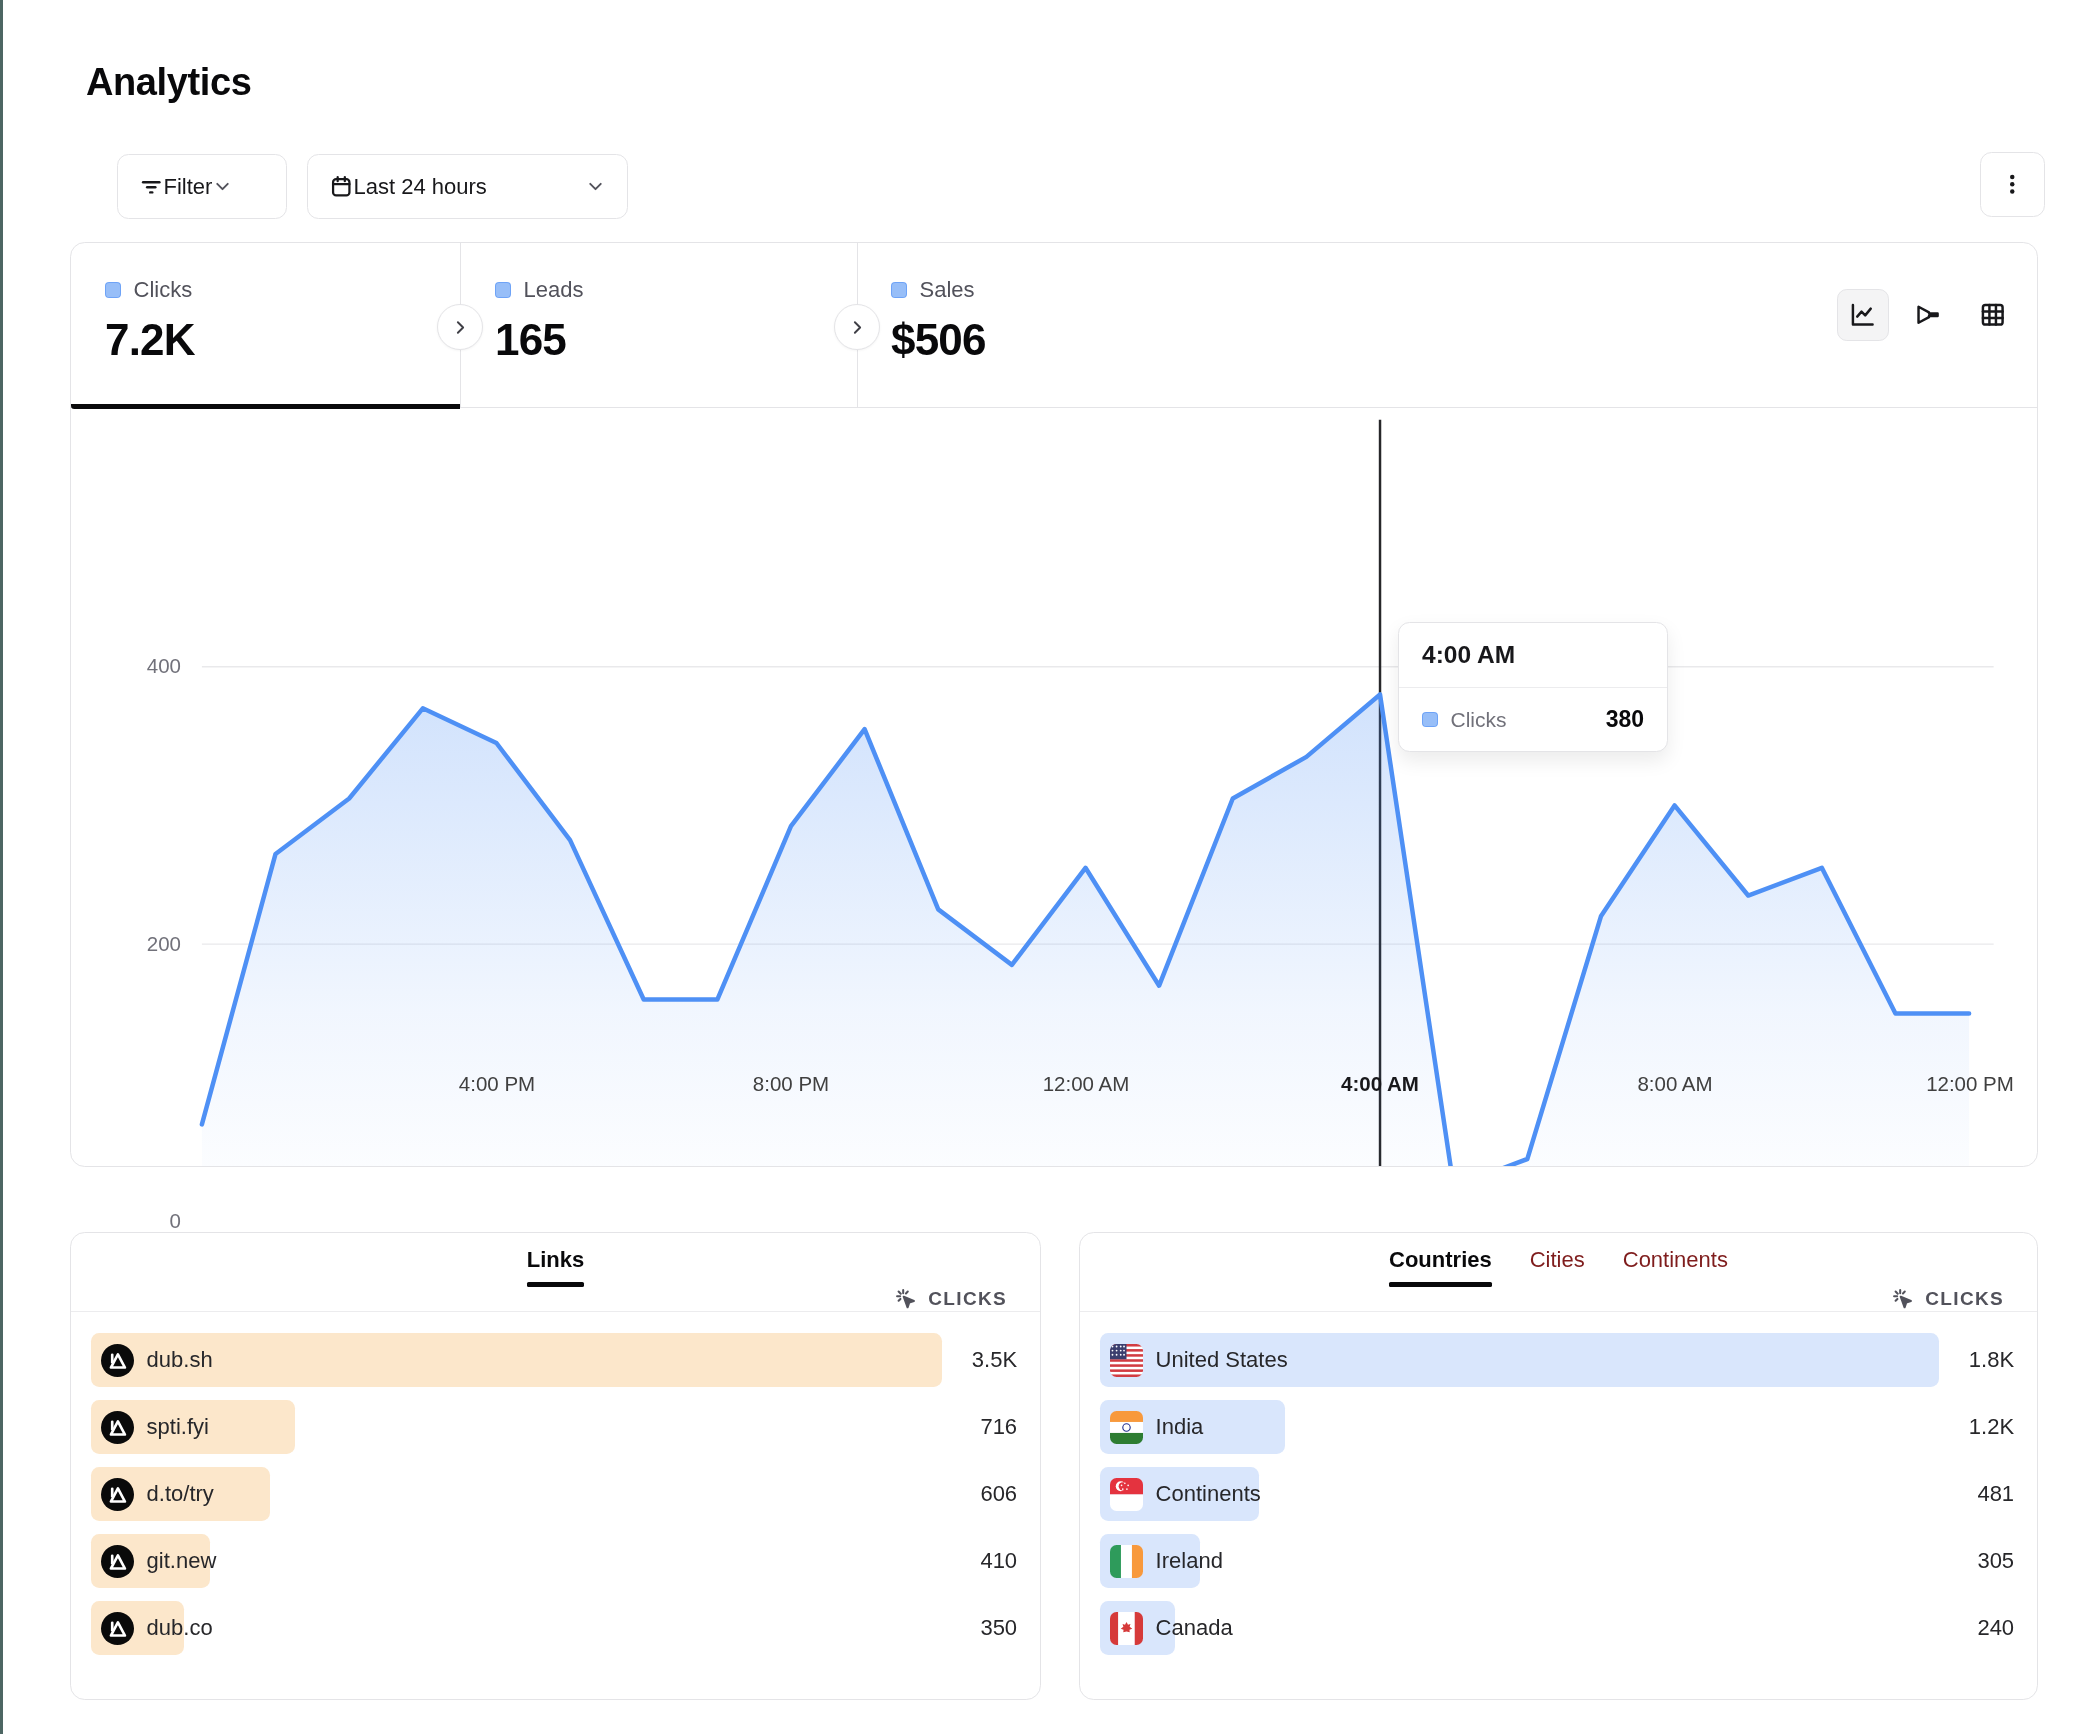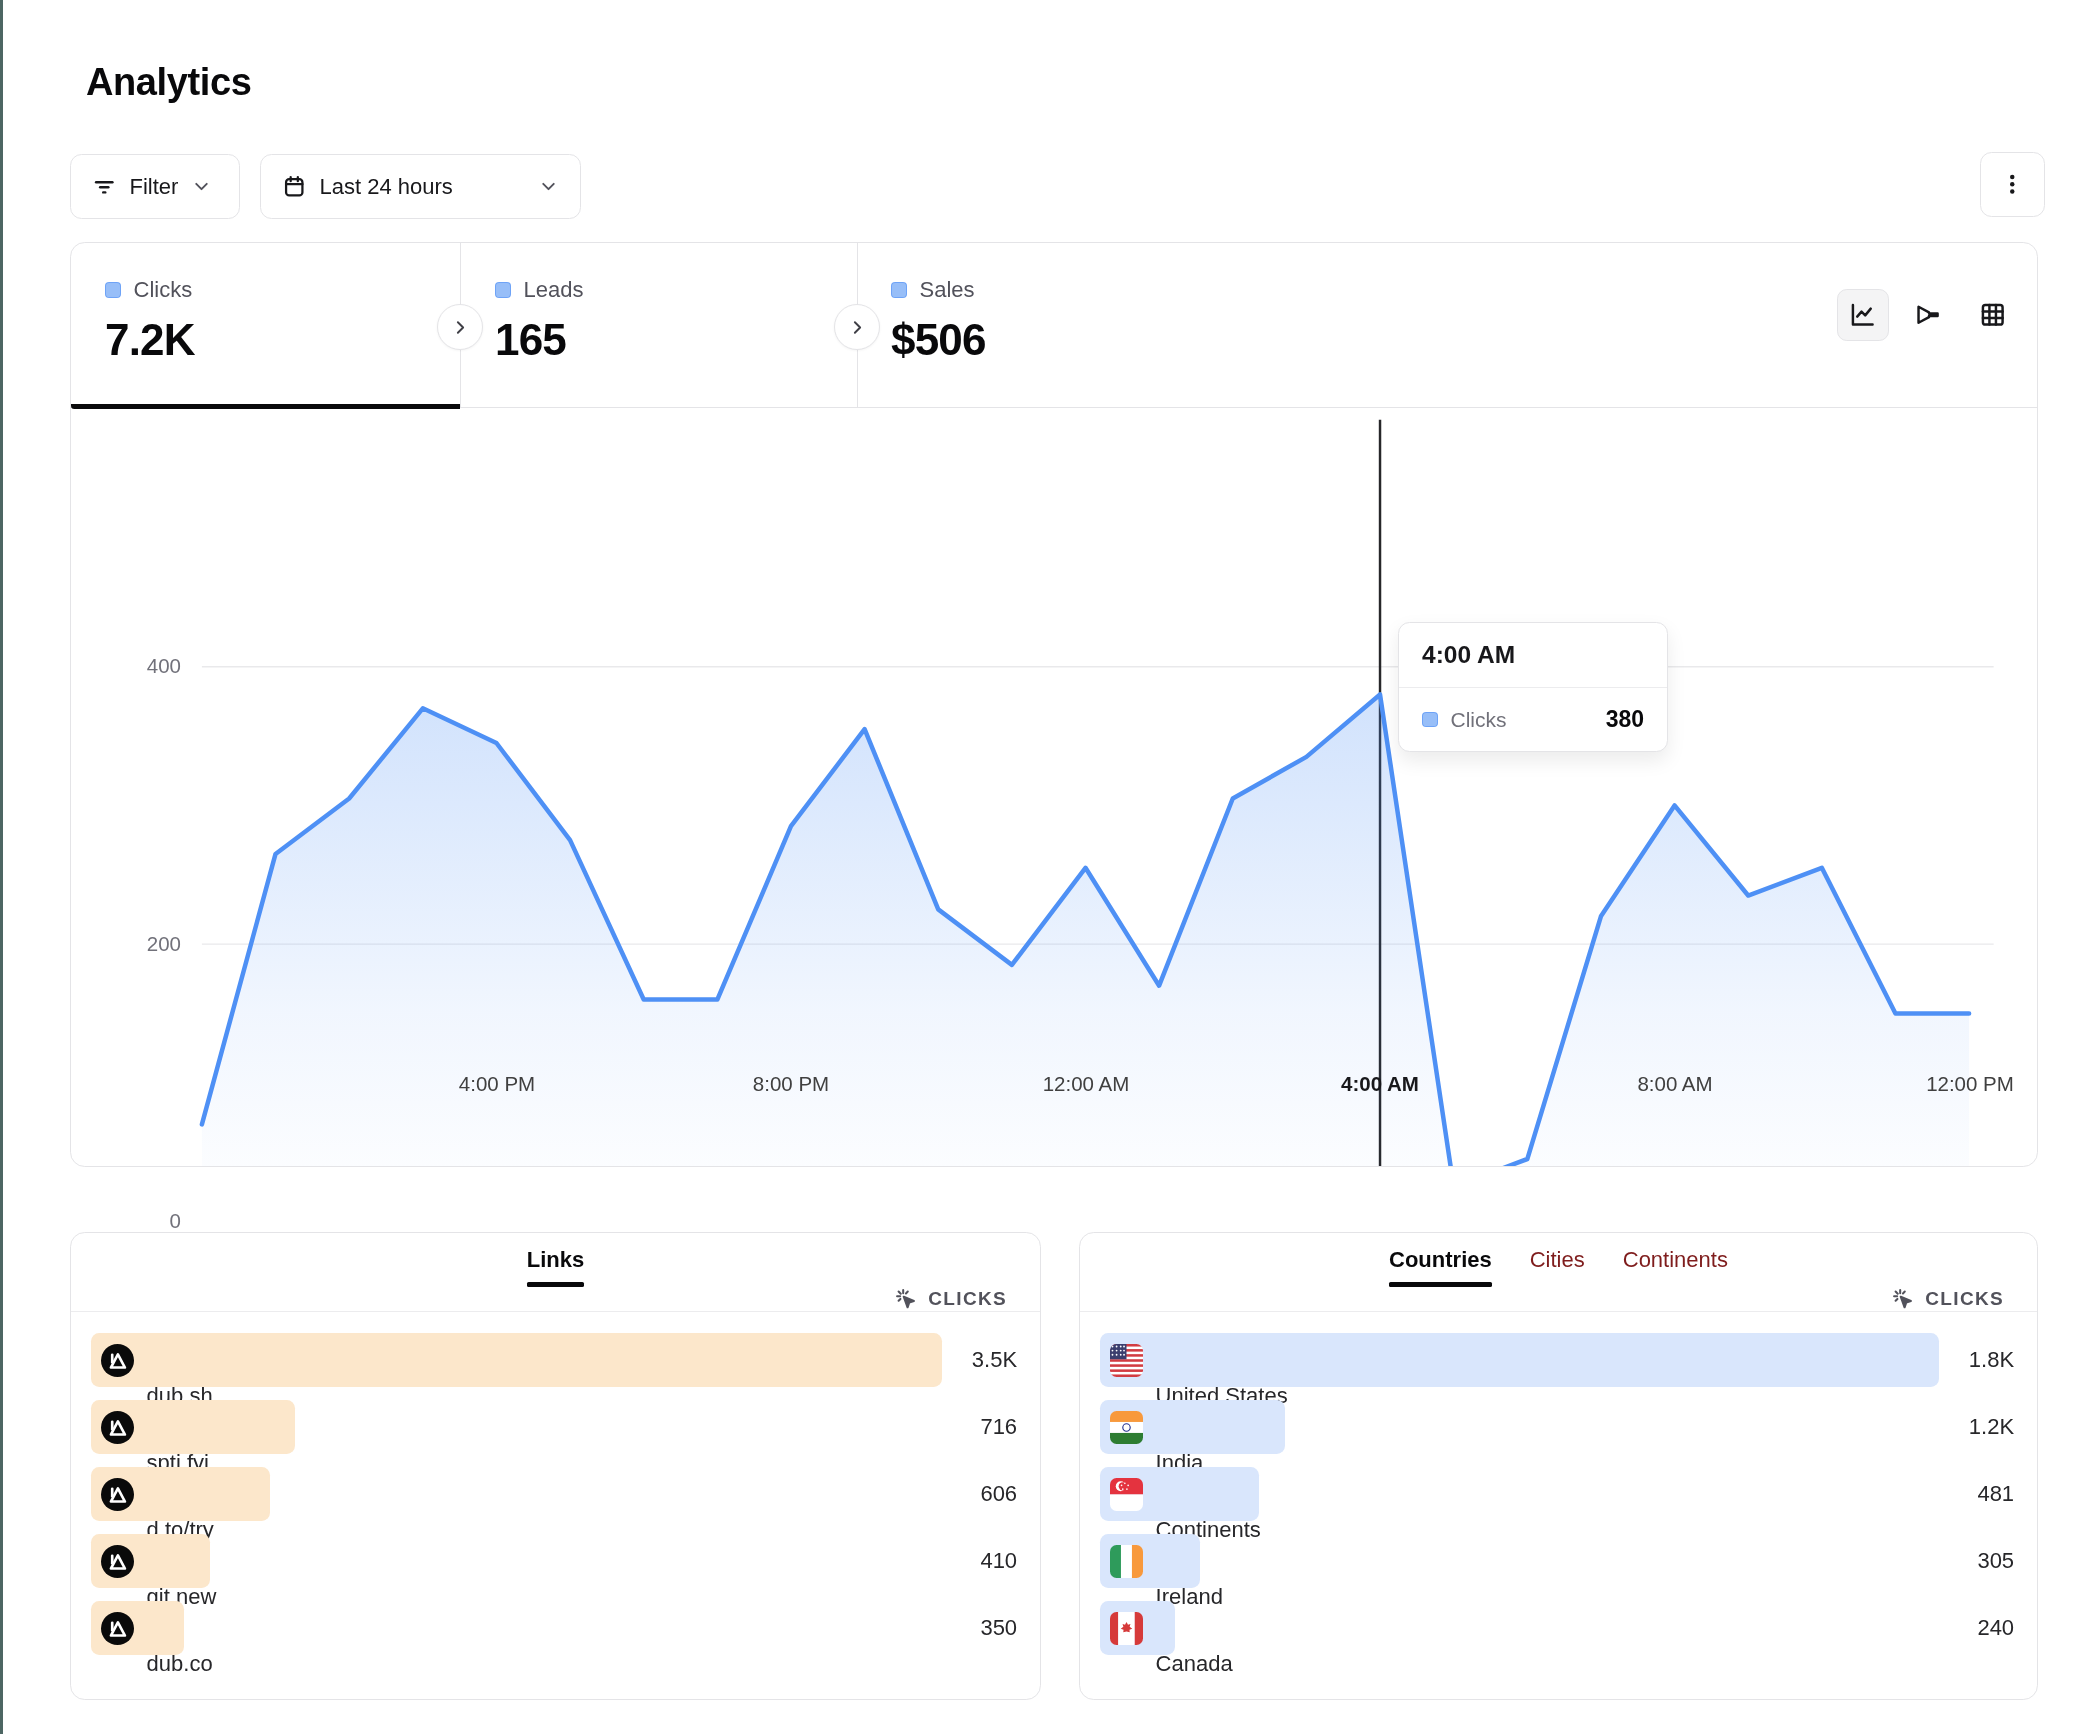--- a/index.html
+++ b/index.html
@@ -9,21 +9,21 @@
     font-family:"Liberation Sans", sans-serif; color:#18181b;
   }
   .edge-strip { position:absolute; left:0; top:0; bottom:0; width:2.5px; background:#4d6663; }
 
   .page-title { position:absolute; left:70px; top:61px; font-size:38px; font-weight:800; color:#09090b; letter-spacing:-0.4px;margin-left:16px; }
 
   
   .btn {
     position:absolute; top:154px; height:65px; background:#fff;
     border:1.2px solid #e4e4e7; border-radius:11.5px; display:flex; align-items:center;
-    gap:13px; padding:0 21px; font-size:22px; color:#18181b; cursor:pointer;
+    gap:0; padding:0 21px; font-size:22px; color:#18181b; cursor:pointer;margin-left:47px;
   }
   .btn svg { flex:0 0 auto; }
   .filter-btn { left:70px; width:170px; }
   .range-btn { left:260px; width:321px; }
   .range-btn .chev { margin-left:auto; }
   .kebab-btn {
     position:absolute; left:1980px; top:152px; width:65px; height:65px;
     border:1.2px solid #e4e4e7; border-radius:11.5px; background:#fff;
     display:flex; align-items:center; justify-content:center; cursor:pointer;
   }
@@ -95,21 +95,21 @@
   .ptab.active { color:#09090b; font-weight:600; }
   .ptab.active::after { content:""; position:absolute; left:0; bottom:-0.8px; height:4.9px; width:100%; max-width:106px; background:#09090b; border-radius:1.6px; }
   .metric-toggle { margin-left:auto; display:flex; align-items:center; gap:9.8px; color:#52525b; font-size:19px; letter-spacing:.07em; font-weight:600; cursor:pointer; }
 
   .rows { position:absolute; left:19.6px; right:19.6px; top:100px; }
   .row { position:relative; height:54px; margin-bottom:13px; cursor:pointer; }
   .row .bar { position:absolute; left:0; top:0; height:54px; border-radius:8.2px; }
   .bar-orange { background:#fce7cb; }
   .bar-blue { background:#d9e6fc; }
   .row .ricon { position:absolute; left:10.6px; top:10.6px; width:33px; height:33px; }
-  .row .rlabel { position:absolute; left:56px; top:0; line-height:54px; font-size:22px; color:#27272a; white-space:nowrap;margin-top:36px; }
+  .row .rlabel { position:absolute; left:56px; top:0; line-height:54px; font-size:22px; color:#27272a; white-space:nowrap; }
   .row .rvalue { position:absolute; right:3.3px; top:0; line-height:54px; font-size:22px; color:#27272a; }
 
   .flag { width:33px; height:33px; border-radius:6.5px; overflow:hidden; display:block; }
 </style>
 </head>
 <body>
 
 <div class="edge-strip"></div>
 
 <div class="page-title">Analytics</div>

